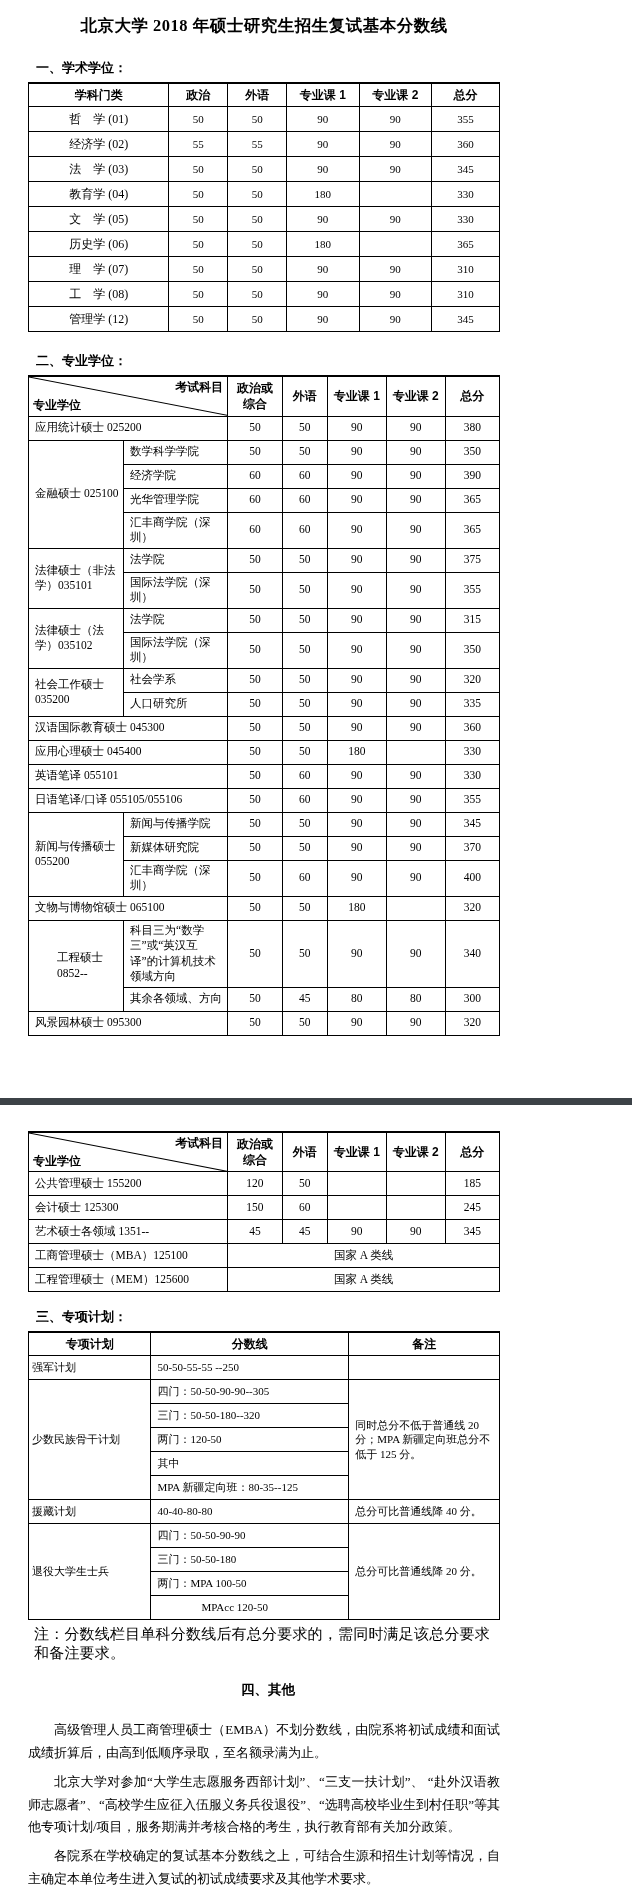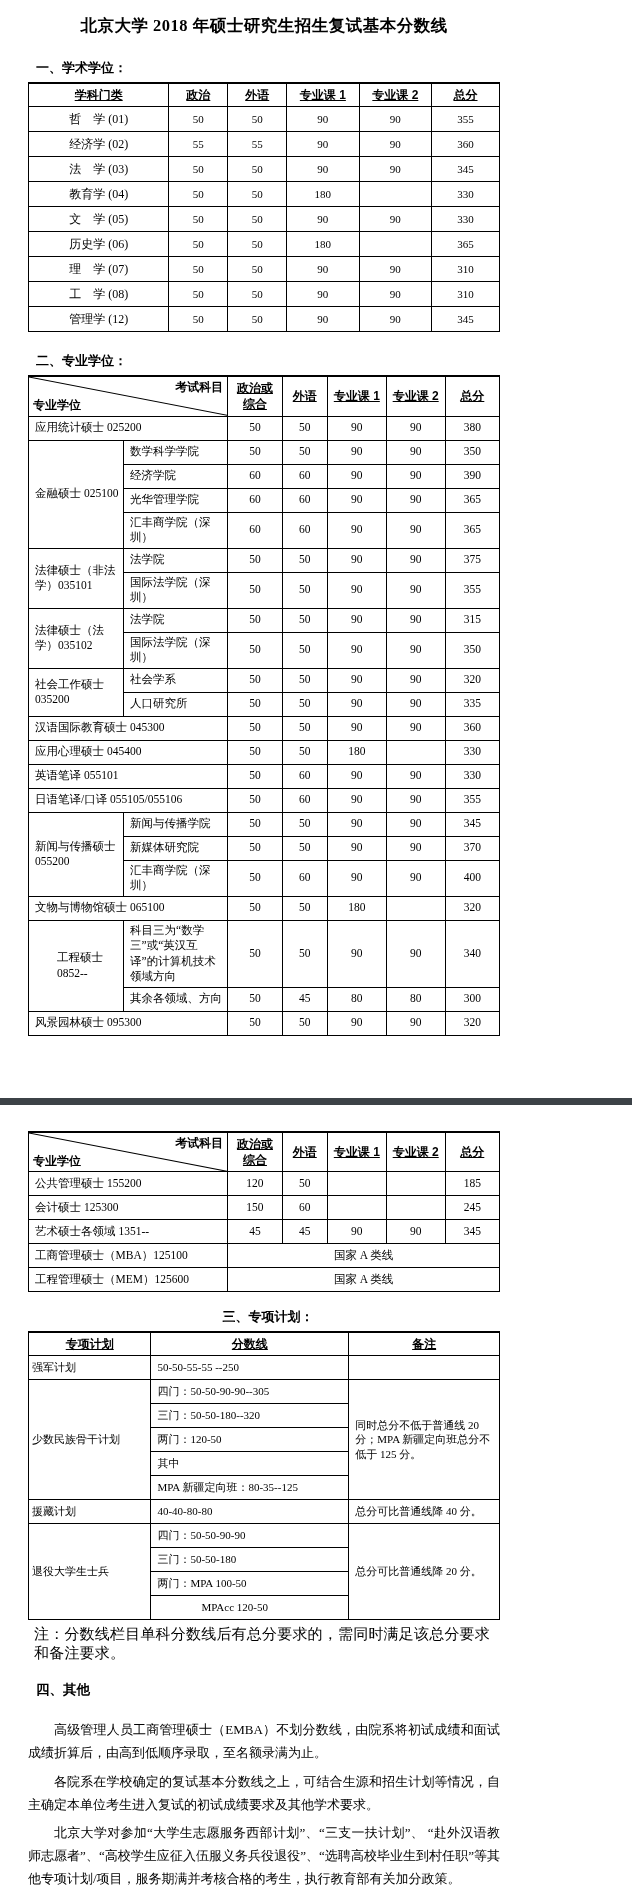--- a/index.html
+++ b/index.html
@@ -11,34 +11,33 @@
   .page { padding:0 28px; box-sizing:border-box; width:528px; }
   .doc-title {
     text-align:center; font-weight:bold; font-size:16.5px;
     letter-spacing:0.5px; padding-top:15px; padding-bottom:2px;
     font-family:"Liberation Serif","DejaVu Serif",serif;
   }
   .section-head {
     font-weight:bold; font-size:13px; margin:20px 0 5px 8px;
     font-family:"Liberation Sans","DejaVu Sans",sans-serif;
   }
-  .section-head.tight { margin-top:16px;text-align:center; }
+  .section-head.tight { margin-top:16px; }
   table.grid {
     border-collapse:collapse; width:100%;
     table-layout:fixed; font-size:11px;
   }
   table.grid td, table.grid th {
     border:1px solid #000; padding:2px 3px;
     text-align:center; vertical-align:middle;
     line-height:1.35; font-weight:normal;
   }
   table.grid thead th {
     font-weight:bold; font-size:12px; padding:3px;
     font-family:"Liberation Sans","DejaVu Sans",sans-serif;
-    text-decoration:underline;
   }
   table.grid tr.headrow th { border-top-width:2px; }
   
   .t1 td.cat { text-align:center; font-size:12px; }
   .t1 td { height:20px; }
   
   .corner {
     position:relative; padding:0 !important; height:38px;
     text-align:left; overflow:hidden;
   }
@@ -66,20 +65,21 @@
     font-size:15px; margin:5px 0 0 6px; letter-spacing:0.2px;
     font-family:"Liberation Serif","DejaVu Serif",serif;
   }
   .para {
     font-size:13px; line-height:1.75; text-indent:2em;
     margin:6px 0 0 0; text-align:justify;
   }
   .sec4 {
     font-weight:bold; font-size:13.5px; margin:18px 0 20px 8px;
     font-family:"Liberation Sans","DejaVu Sans",sans-serif;
+    text-align:center;
   }
   .page-sep {
     width:632px; height:7px; background:#3c4247; margin:14px 0 0 0;
   }
   .gap-lg { height:48px; }
   .gap-md { height:26px; }
 </style>
 </head>
 <body>
 
@@ -526,15 +526,15 @@
         </tr>
         <tr>
           <td class="line">　　　　MPAcc 120-50</td>
         </tr>
       </tbody>
   </table>
   <div class="note-line">注：分数线栏目单科分数线后有总分要求的，需同时满足该总分要求和备注要求。</div>
 
   <div class="sec4">四、其他</div>
   <div class="para">高级管理人员工商管理硕士（EMBA）不划分数线，由院系将初试成绩和面试成绩折算后，由高到低顺序录取，至名额录满为止。</div>
+  <div class="para">北京大学对参加“大学生志愿服务西部计划”、“三支一扶计划”、 “赴外汉语教师志愿者”、“高校学生应征入伍服义务兵役退役”、“选聘高校毕业生到村任职”等其他专项计划/项目，服务期满并考核合格的考生，执行教育部有关加分政策。</div>
   <div class="para">各院系在学校确定的复试基本分数线之上，可结合生源和招生计划等情况，自主确定本单位考生进入复试的初试成绩要求及其他学术要求。</div>
-  <div class="para">北京大学对参加“大学生志愿服务西部计划”、“三支一扶计划”、 “赴外汉语教师志愿者”、“高校学生应征入伍服义务兵役退役”、“选聘高校毕业生到村任职”等其他专项计划/项目，服务期满并考核合格的考生，执行教育部有关加分政策。</div>
 </div>
 
 </body></html>

